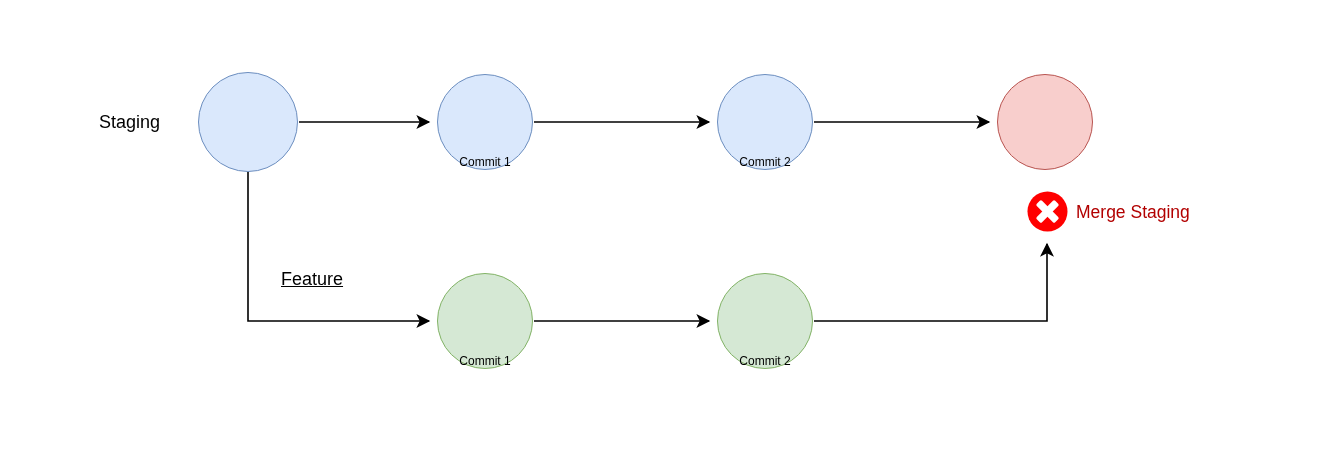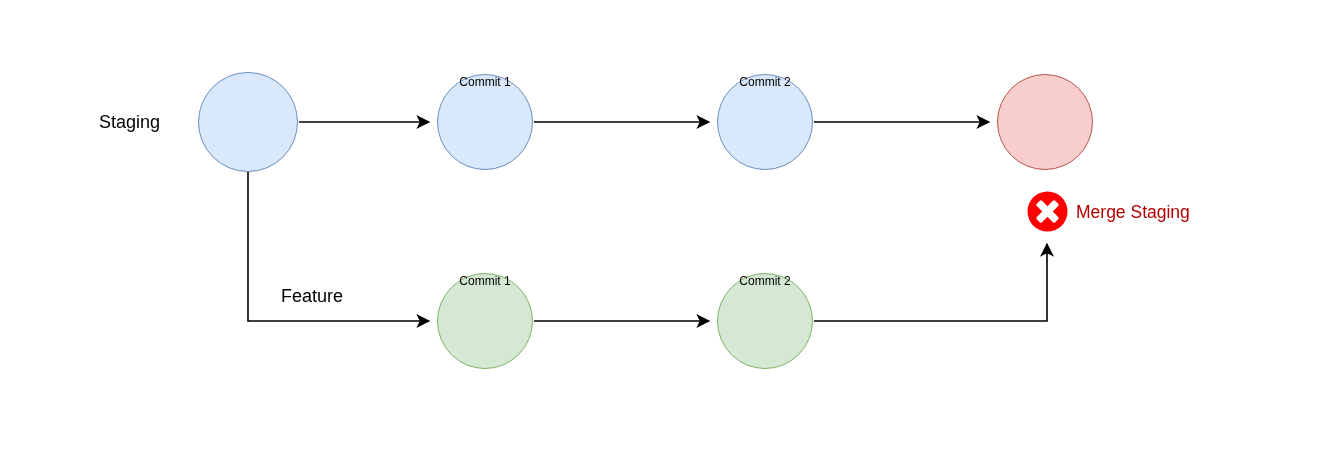--- a/index.html
+++ b/index.html
@@ -20,21 +20,21 @@
     left: 0;
     top: 0;
     width: 1328px;
     height: 456px;
   }
   .node {
     position: absolute;
     border-radius: 50%;
     box-sizing: border-box;
     display: flex;
-    align-items: flex-start;
+    align-items: flex-end;
     justify-content: center;
     text-align: center;
   }
   .node-blue {
     background: #dae8fc;
     border: 1.5px solid #6c8ebf;
   }
   .node-green {
     background: #d5e8d4;
     border: 1.5px solid #82b366;
@@ -84,21 +84,21 @@
     <path d="M299,122 L429,122" stroke="#000000" stroke-width="1.6" fill="none" marker-end="url(#arrow)"></path>
     <path d="M534,122 L709,122" stroke="#000000" stroke-width="1.6" fill="none" marker-end="url(#arrow)"></path>
     <path d="M814,122 L989,122" stroke="#000000" stroke-width="1.6" fill="none" marker-end="url(#arrow)"></path>
     <path d="M248,172 L248,321 L429,321" stroke="#000000" stroke-width="1.6" fill="none" marker-end="url(#arrow)"></path>
     <path d="M534,321 L709,321" stroke="#000000" stroke-width="1.6" fill="none" marker-end="url(#arrow)"></path>
     <path d="M814,321 L1047,321 L1047,244" stroke="#000000" stroke-width="1.6" fill="none" marker-end="url(#arrow)"></path>
   </svg>
 
   <div class="branch-label" style="left:99px; top:112px;">Staging</div>
 
-  <div class="branch-label" style="left:281px; top:286px;">Feature</div>
+  <div class="branch-label" style="left:281px; top:269px;text-decoration:underline;">Feature</div>
 
   <div class="node node-blue" style="left:198px; top:72px; width:100px; height:100px;"></div>
 
   <div class="node node-blue" style="left:437px; top:74px; width:96px; height:96px;">
     <span class="commit-label">Commit 1</span>
   </div>
 
   <div class="node node-blue" style="left:717px; top:74px; width:96px; height:96px;">
     <span class="commit-label">Commit 2</span>
   </div>

